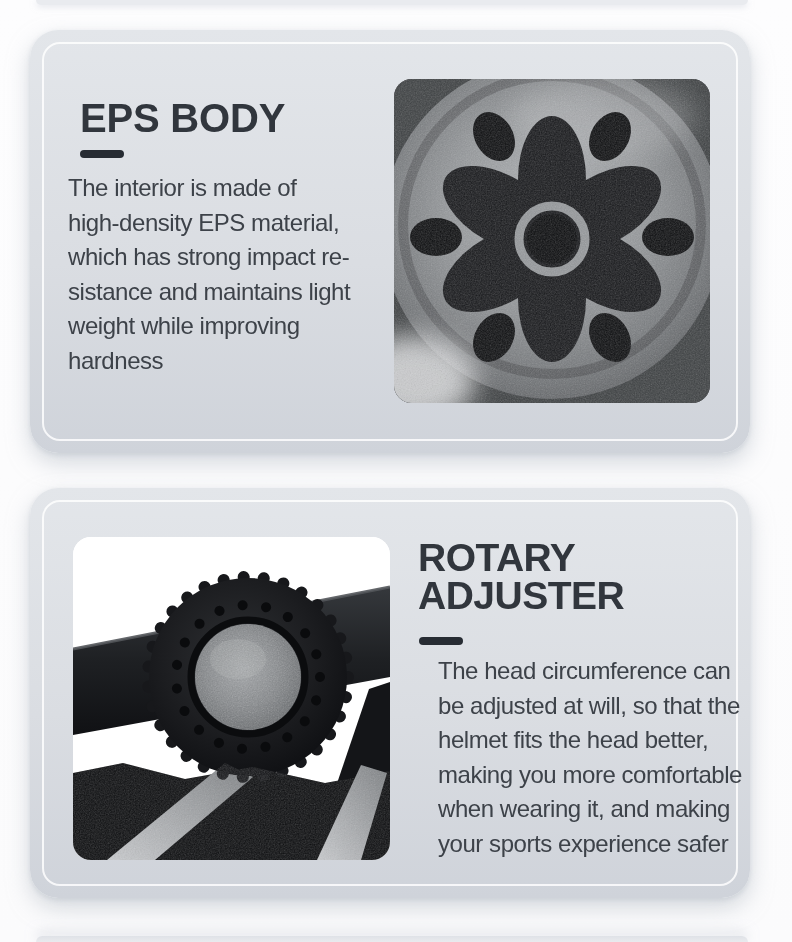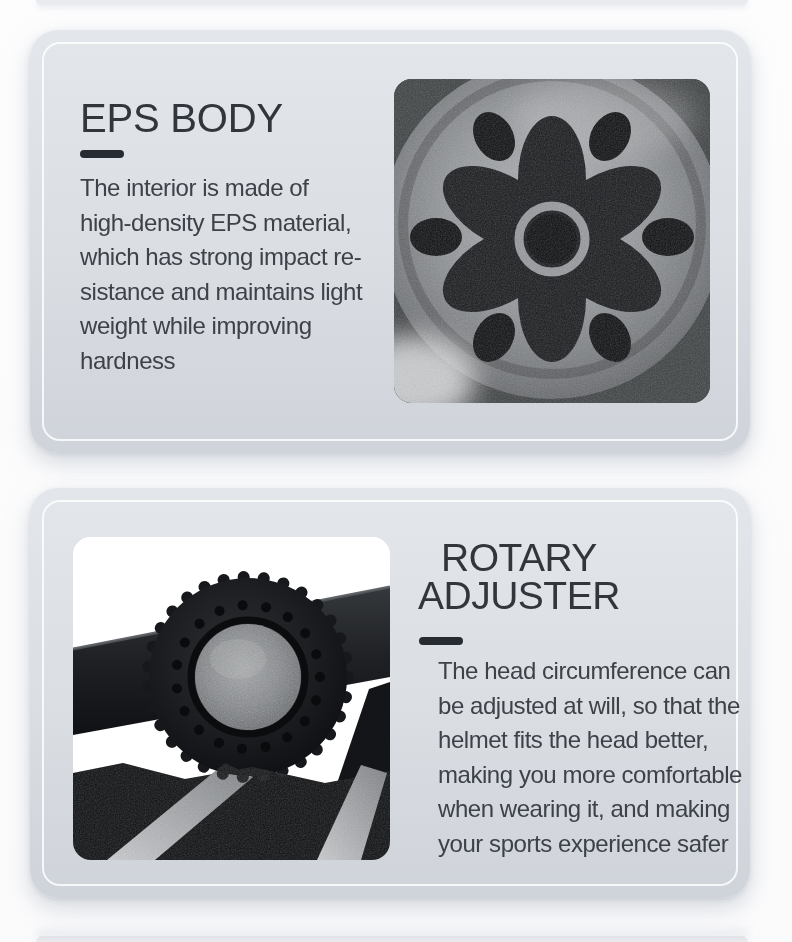--- a/index.html
+++ b/index.html
@@ -37,41 +37,41 @@
 
   .inner-border {
     position: absolute; inset: 12px;
     border: 2px solid rgba(255,255,255,0.82);
     border-radius: 18px;
     pointer-events: none;
   }
 
   h2.title {
     margin: 0; position: absolute;
-    font-size: 40px; line-height: 40px; font-weight: 400;
+    font-size: 40px; line-height: 40px; font-weight: 700;
     color: #31363d; letter-spacing: -0.2px;
     white-space: pre-line;
   }
   .card1 h2.title { left: 50px; top: 68px; }
-  .card2 h2.title { left: 388px; top: 51px; font-size: 39px; line-height: 38px; letter-spacing: -0.5px; text-align: center; }
+  .card2 h2.title { left: 388px; top: 51px; font-size: 39px; line-height: 38px; letter-spacing: -0.5px; }
 
   .dash {
     position: absolute; width: 44px; height: 8px;
     border-radius: 4px; background: #272c33;
   }
   .card1 .dash { left: 50px; top: 120px; }
   .card2 .dash { left: 389px; top: 149px; }
 
   p.desc {
     margin: 0; position: absolute;
     font-size: 24px; line-height: 34.5px; font-weight: 400;
     color: #3d4249; letter-spacing: -0.45px;
     white-space: pre;
   }
-  .card1 p.desc { left: 50px; top: 141px; }
+  .card1 p.desc { left: 38px; top: 141px; }
   .card2 p.desc { left: 388px; top: 166px; margin-left: 20px; }
 
   .photo {
     position: absolute; border-radius: 18px; overflow: hidden;
     background: #6a6d70;
   }
   .photo.photo-1 { left: 364px; top: 49px; width: 316px; height: 324px; }
   .photo.photo-2 { left: 43px;  top: 49px; width: 317px; height: 323px; background: #ffffff; }
   .photo svg { display: block; width: 100%; height: 100%; }
 </style>

